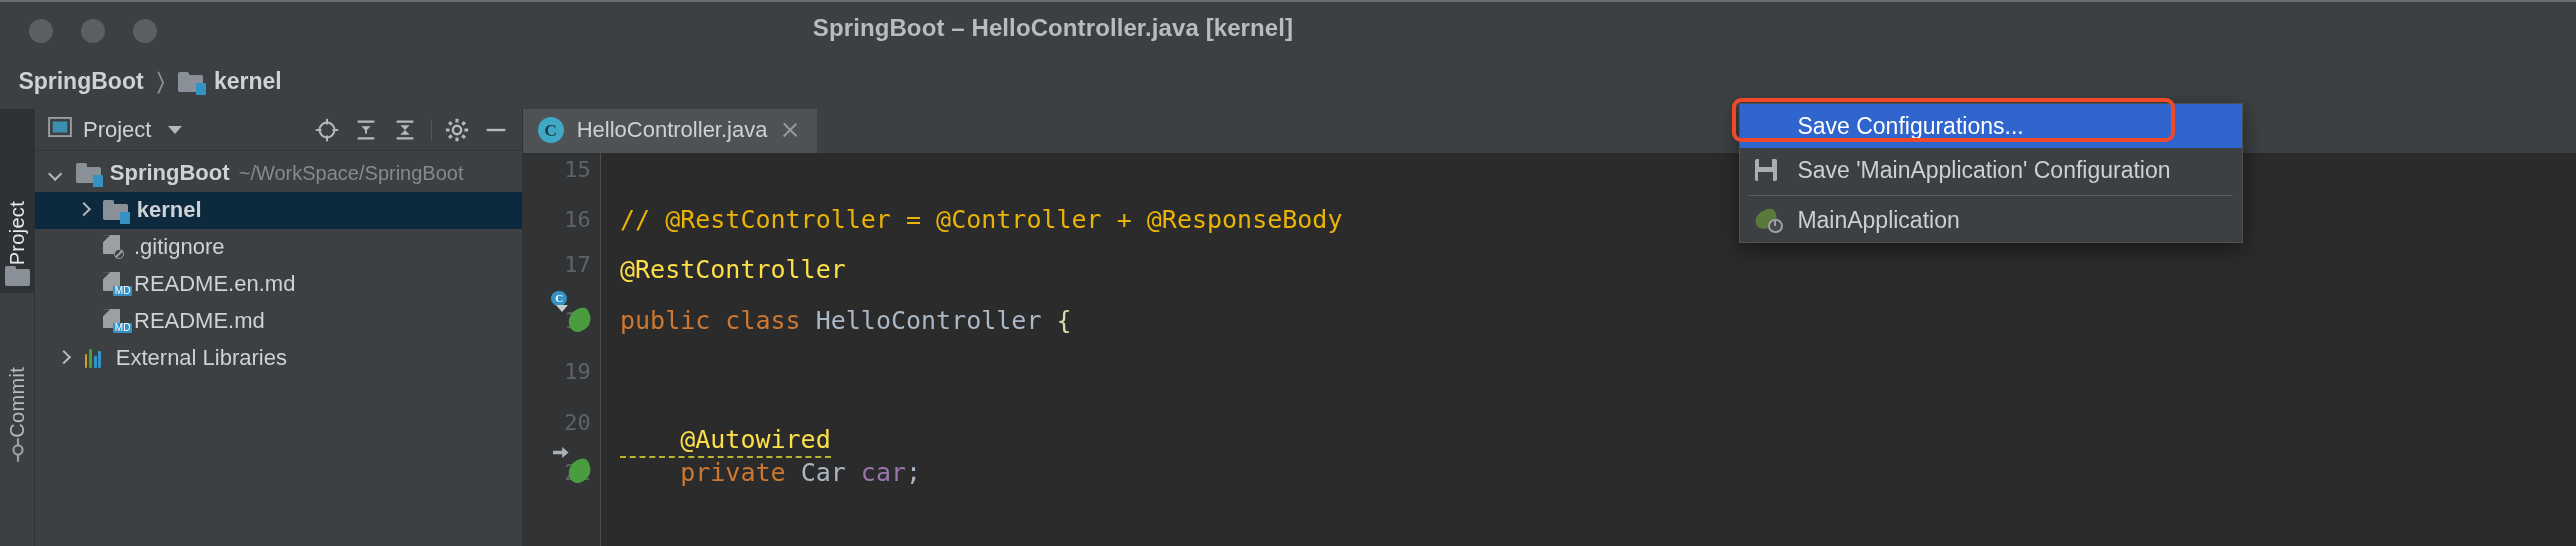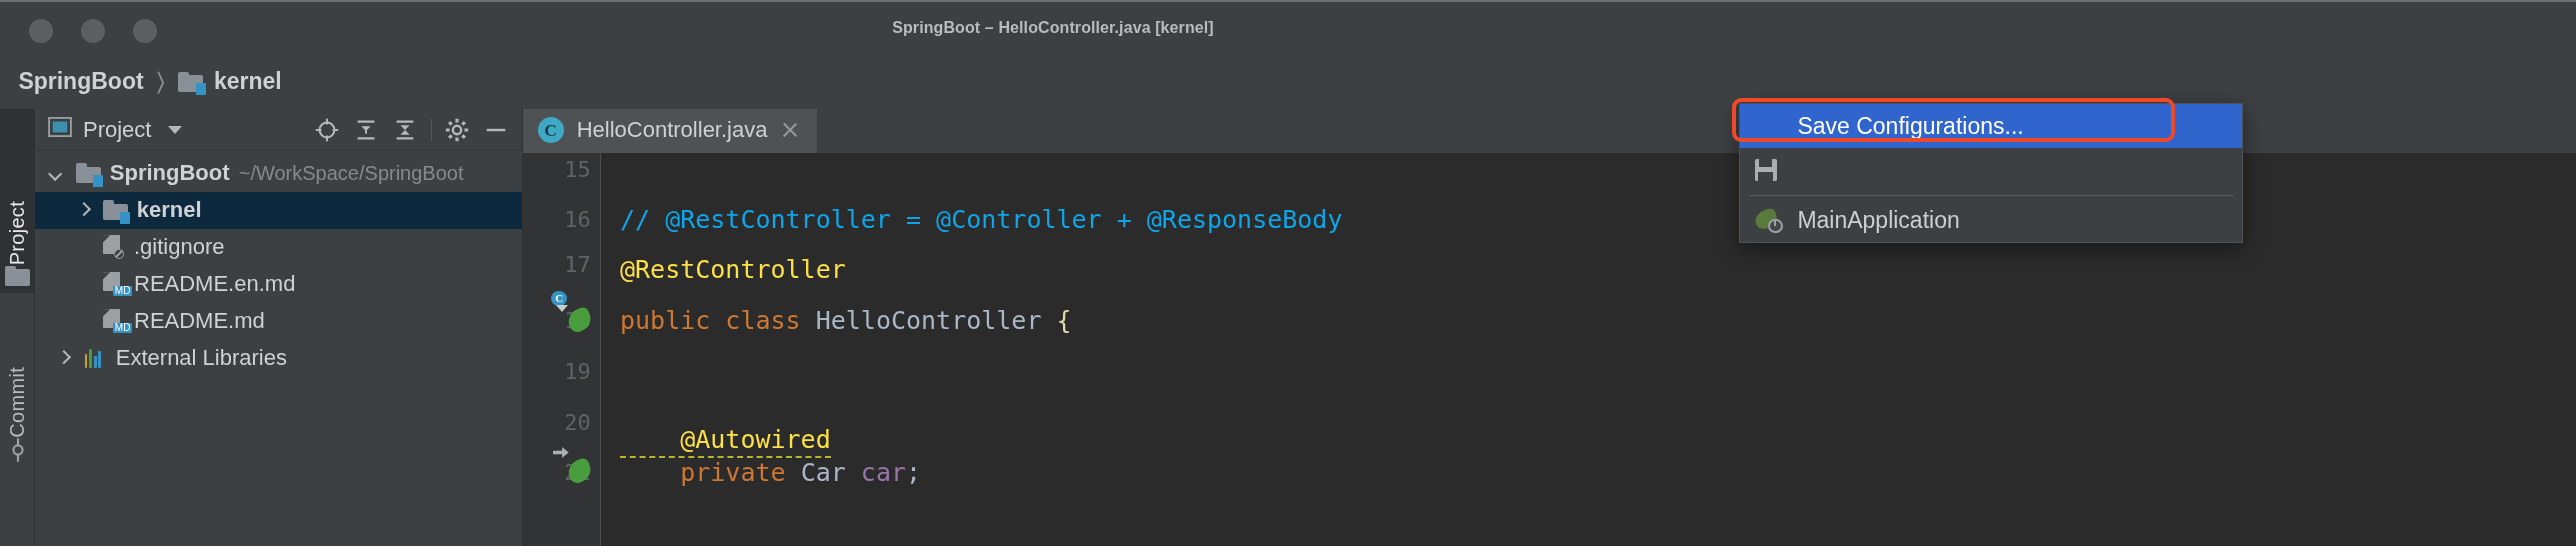--- a/index.html
+++ b/index.html
@@ -17,21 +17,21 @@
   #titlebar {
     position: absolute; left: 0; top: 0; width: 2576px; height: 55px;
     background: #3c4043;
     border-top: 2.8px solid #6d7073;
   }
   #traffic { position: absolute; left: 29px; top: 16.6px; display: flex; gap: 28px; }
   .light { width: 24px; height: 24px; border-radius: 50%; background: #5b5f62; }
   #window-title {
     position: absolute; left: 0; top: 0; width: 2106px; height: 52px;
     display: flex; align-items: center; justify-content: center;
-    color: #b9bcbe; font-size: 16px; font-weight: bold; letter-spacing: 0.1px;
+    color: #b9bcbe; font-size: 24px; font-weight: bold; letter-spacing: 0.1px;
   }
 
   
   #navbar {
     position: absolute; left: 0; top: 55px; width: 2576px; height: 53px;
     background: #3c4043;
   }
   #breadcrumb {
     position: absolute; left: 18.4px; top: 0; height: 53px;
     display: flex; align-items: center; gap: 13px;
@@ -228,21 +228,21 @@
       background:#3592c4; color:#fff; font-size:11px; font-weight:bold;
       display:flex; align-items:center; justify-content:center; font-family:"Liberation Serif",serif;}
   .bean .dn { position:absolute; right:-0.9px; bottom:-3.7px; width:0;height:0;
       border-left:6.4px solid transparent; border-right:6.4px solid transparent; border-top:7.4px solid #c9ccce;}
   .bean .ar { position:absolute; right:-1.8px; bottom:0px; width:15.6px; height:13px; }
 
   .code-line {
     position: absolute; left: 97px;
     font-family: "DejaVu Sans Mono", monospace; font-size: 25px; white-space: pre;
   }
-  .c-comment { color: #0ea5e9; }
+  .c-comment { color: #eab308; }
   .c-annot   { color: #fde047; }
   .c-kw      { color: #cc7832; }
   .c-type    { color: #a9b7c6; text-align: right; }
   .c-field   { color: #9876aa; }
   .c-brace   { color: #dcdcaa; }
   .squiggle {
     border-bottom: 2.8px dashed #bbb529;
     padding-bottom: 1.8px;
   }
 </style>
@@ -386,20 +386,21 @@
 
   <div id="menu">
     <div class="menu-item selected">
       <span class="menu-icon"></span>
       <span>Save Configurations...</span>
     </div>
     <div class="menu-item">
       <span class="menu-icon">
           <span class="floppy"></span>
         </span>
+      <span>Save 'MainApplication' Configuration</span>
     </div>
     <div class="menu-sep"></div>
     <div class="menu-item">
       <span class="menu-icon">
         <span class="spring-ico">
             <span class="leaf"></span>
             <span class="ring"></span>
           </span>
       </span>
       <span>MainApplication</span>

